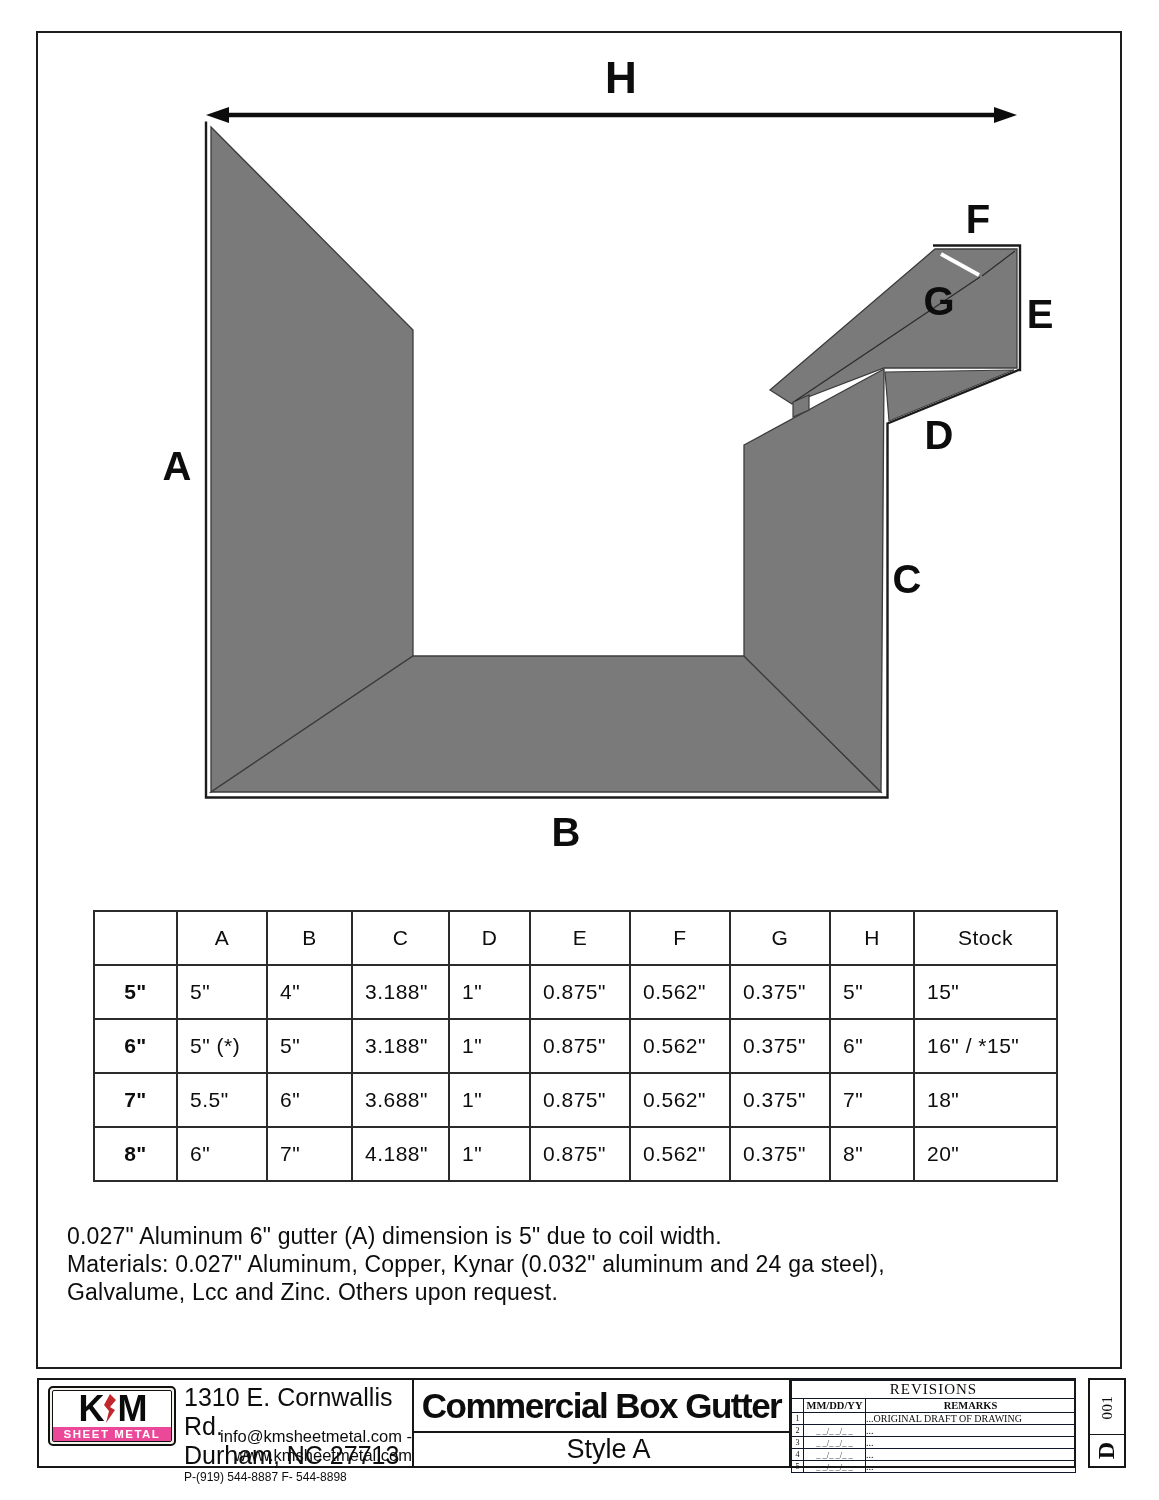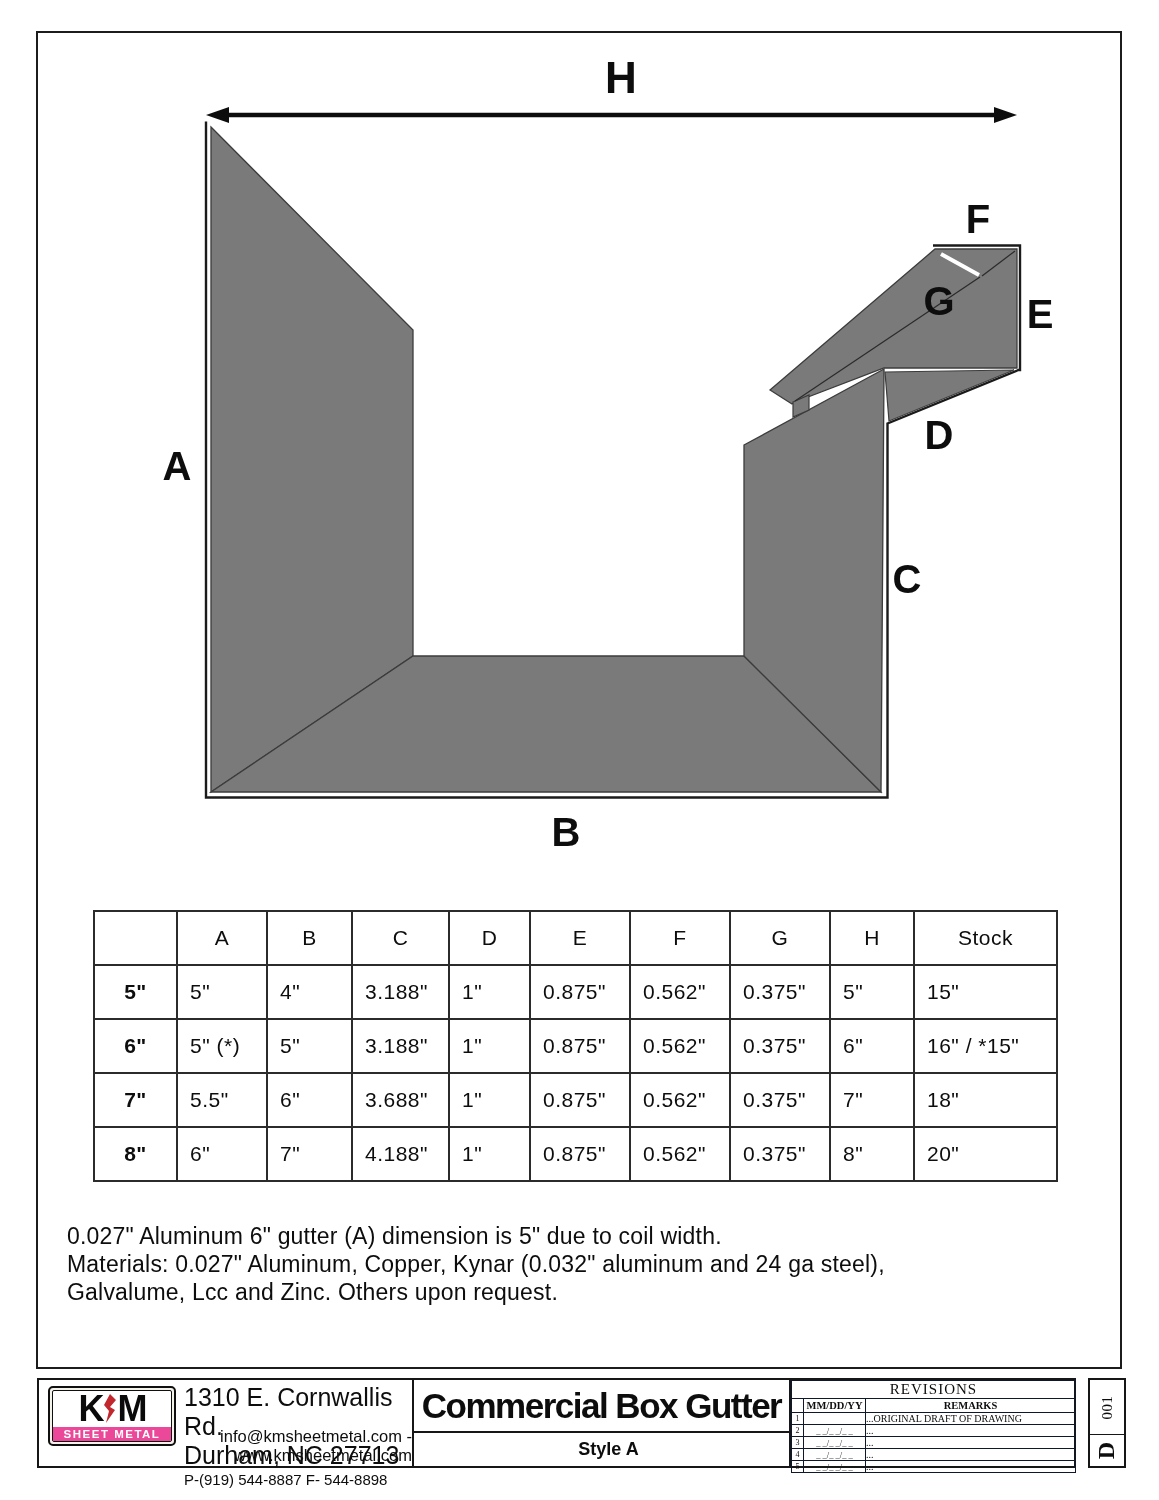--- a/index.html
+++ b/index.html
@@ -23,42 +23,42 @@
 
   
   .notes{left:67px;top:1222px;width:1000px;font-size:23px;line-height:28px;letter-spacing:.2px;}
 
   
   .title-block{left:37px;top:1378px;width:1039px;height:90px;border:2.5px solid #161616;box-sizing:border-box;display:flex;}
   .tb-left{position:relative;width:375px;border-right:2px solid #161616;box-sizing:border-box;flex:none;}
   .tb-mid{width:377px;border-right:2px solid #161616;box-sizing:border-box;flex:none;display:flex;flex-direction:column;}
   .tb-title{height:53px;border-bottom:2px solid #161616;box-sizing:border-box;display:flex;align-items:center;justify-content:center;
             font-size:35px;font-weight:700;letter-spacing:-1.5px;white-space:nowrap;}
-  .tb-style{flex:1;display:flex;align-items:center;justify-content:center;font-size:18px;font-weight:700;letter-spacing:0;padding-left:14px;}
+  .tb-style{flex:1;display:flex;align-items:center;justify-content:center;font-size:27px;font-weight:400;letter-spacing:0;padding-left:14px;}
   .tb-rev{flex:1;font-family:"Liberation Serif",serif;}
   .rev-table{border-collapse:collapse;table-layout:fixed;width:100%;height:100%;}
   .rev-table td{border:1px solid #0f172a;padding:0;vertical-align:middle;overflow:hidden;white-space:nowrap;}
   .rev-hdr{text-align:center;font-size:15px;letter-spacing:1px;height:15px;}
   .rev-colhdr{text-align:center;font-weight:700;font-size:10.5px;height:13px;}
   .rev-num{text-align:center;font-size:8px;}
   .rev-date{text-align:center;font-size:8.5px;color:#222;}
   .rev-remark{text-align:left;font-size:10px;padding-left:3px;}
 
   
   .km-logo{position:absolute;left:9px;top:6px;width:128px;height:60px;border:2.5px solid #101010;border-radius:5px;
            background:#f4f2ea;padding:2px;box-sizing:border-box;}
   .km-logo-inner{width:100%;height:100%;border:1.5px solid #101010;border-radius:2px;background:#ffffff;
                  display:flex;flex-direction:column;box-sizing:border-box;}
   .km-letters{flex:1;display:flex;align-items:center;justify-content:center;gap:1px;
               font-weight:900;font-size:36px;letter-spacing:-2px;line-height:1;color:#0a0a0a;}
   .km-bar{height:17px;background:#ec4899;color:#ffffff;display:flex;align-items:center;justify-content:center;
           font-size:11.5px;font-weight:700;letter-spacing:1.5px;}
   .addr{position:absolute;left:145px;top:3px;width:228px;line-height:1.15;}
   .addr-l1,.addr-l2{font-size:25px;}
-  .addr-l3{font-size:15px;margin-top:2px;}
+  .addr-l3{font-size:12px;margin-top:2px;}
   .email-line{position:absolute;left:0;bottom:1px;width:100%;text-align:right;font-size:16.5px;}
 
   
   .sheet-id{left:1088px;top:1378px;width:38px;height:90px;border:2.5px solid #161616;box-sizing:border-box;
             display:flex;flex-direction:column;font-family:"Liberation Serif",serif;}
   .sheet-num{flex:1;border-bottom:1.5px solid #161616;display:flex;align-items:center;justify-content:center;}
   .sheet-letter{height:31px;display:flex;align-items:center;justify-content:center;}
   .rot{transform:rotate(-90deg);white-space:nowrap;}
   .sheet-num .rot{font-size:15px;letter-spacing:.5px;}
   .sheet-letter .rot{font-size:24px;font-weight:700;}

